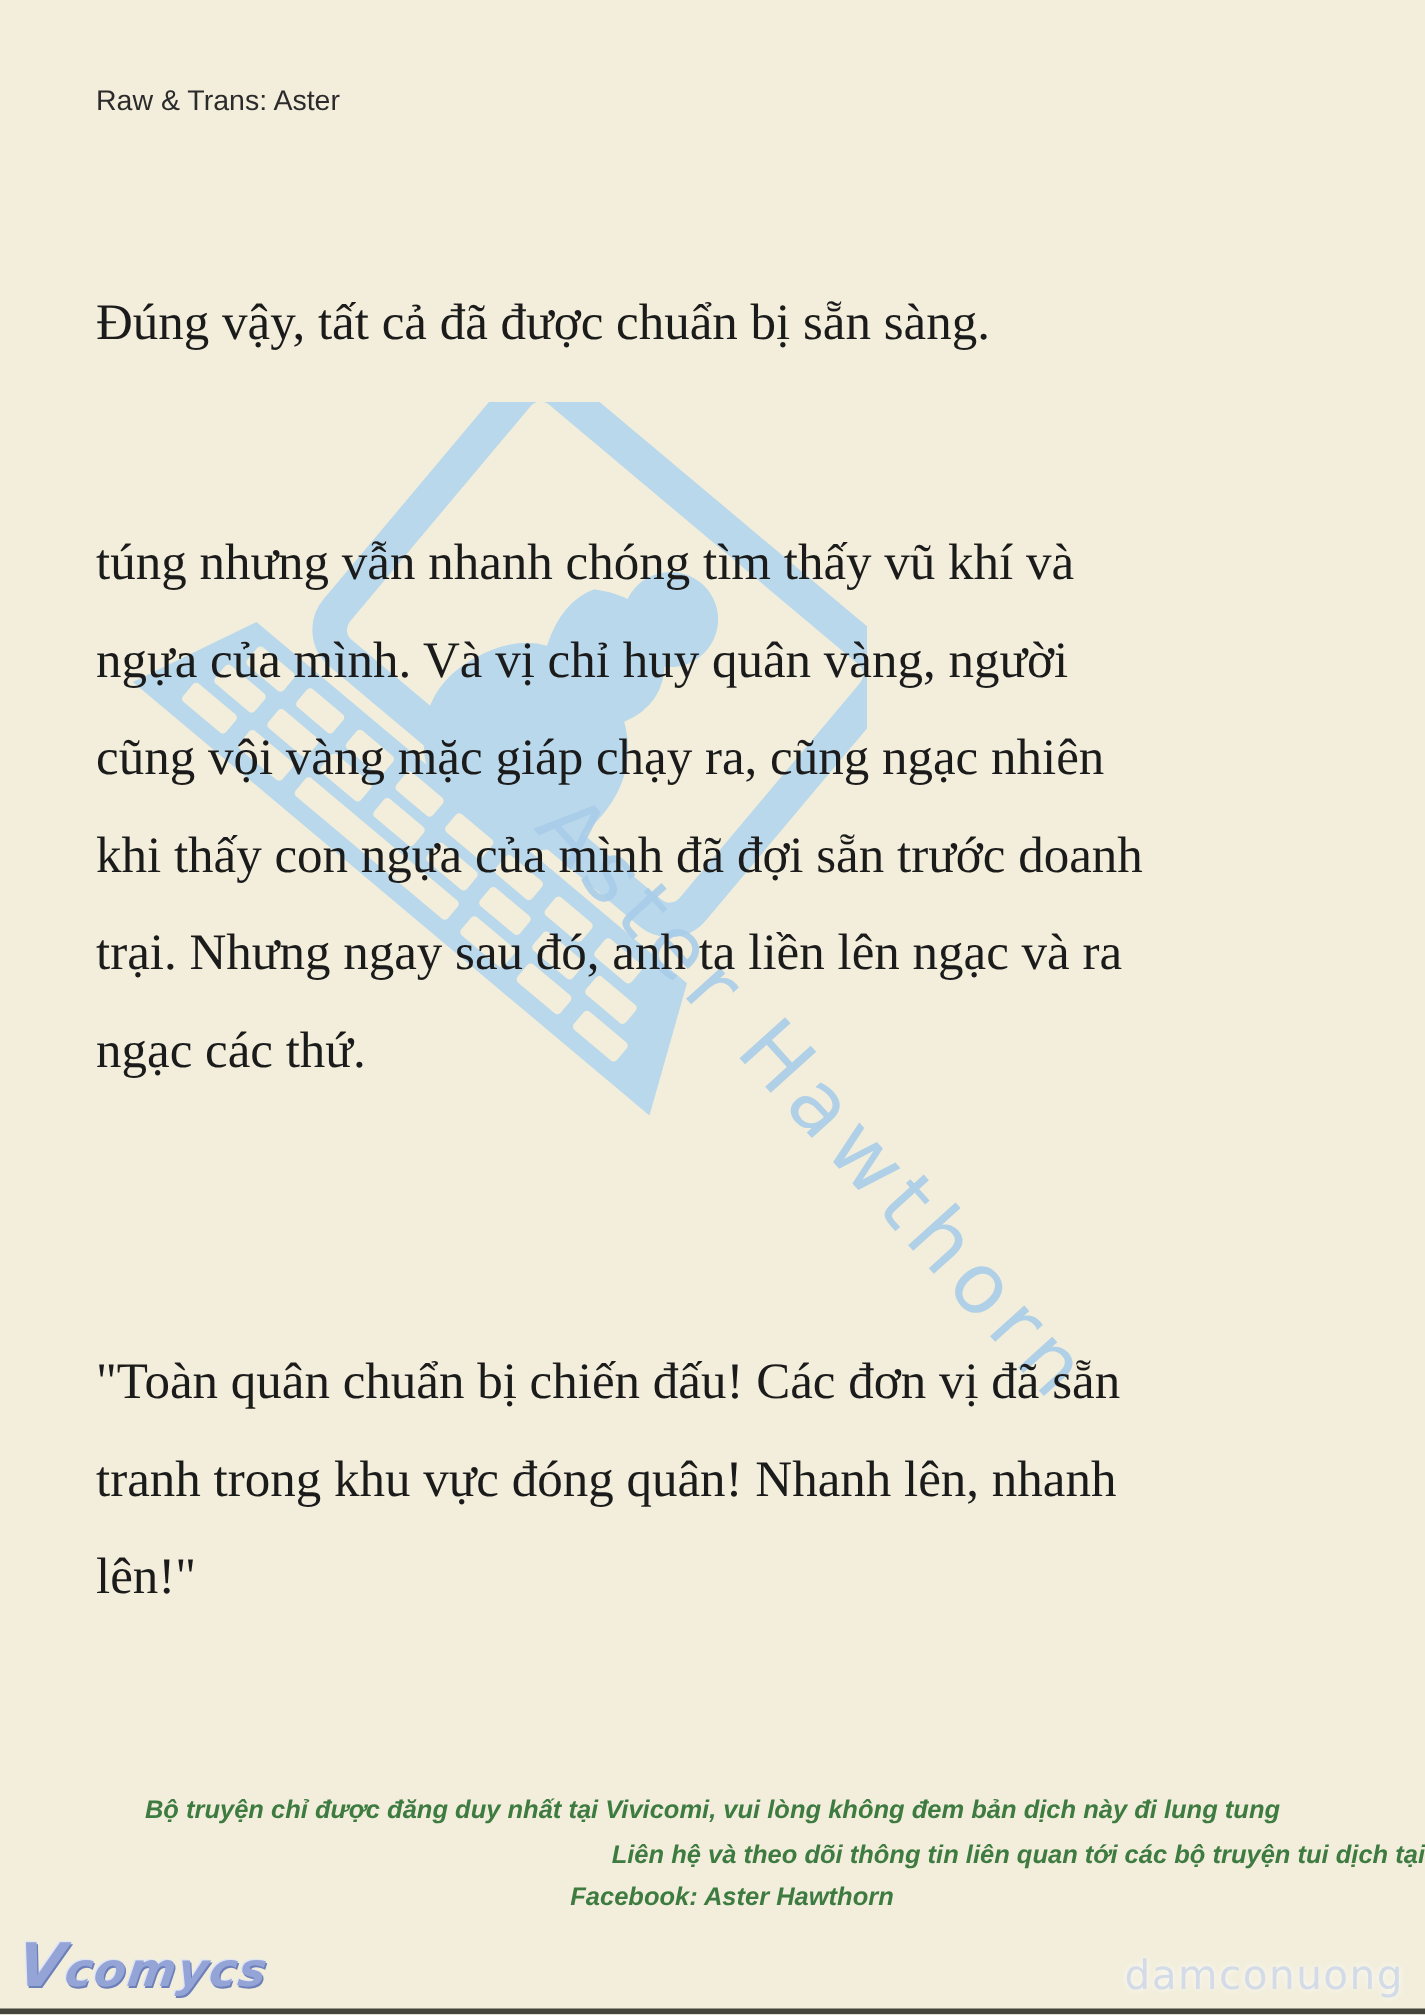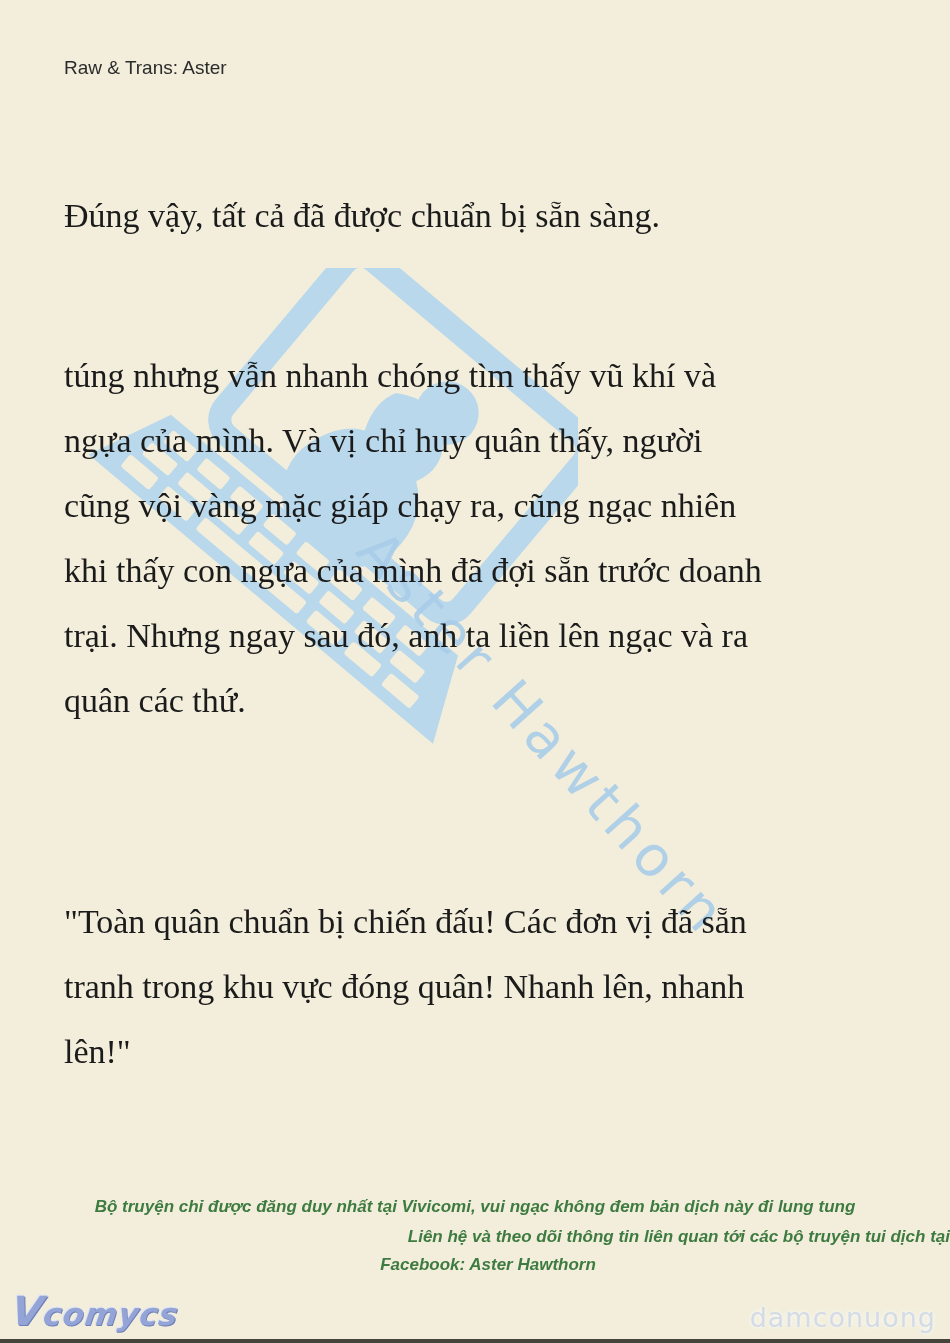--- a/index.html
+++ b/index.html
@@ -104,34 +104,34 @@
   <div class="txt-layer">
 
     <div class="credit">Raw &amp; Trans: Aster</div>
 
     <div class="para p1">
       <div class="line">Đúng vậy, tất cả đã được chuẩn bị sẵn sàng.</div>
     </div>
 
     <div class="para p2">
       <div class="line">túng nhưng vẫn nhanh chóng tìm thấy vũ khí và</div>
-      <div class="line">ngựa của mình. Và vị chỉ huy quân thấy, người</div>
+      <div class="line">ngựa của mình. Và vị chỉ huy quân vàng, người</div>
       <div class="line">cũng vội vàng mặc giáp chạy ra, cũng ngạc nhiên</div>
       <div class="line">khi thấy con ngựa của mình đã đợi sẵn trước doanh</div>
       <div class="line">trại. Nhưng ngay sau đó, anh ta liền lên ngạc và ra</div>
-      <div class="line">quân các thứ.</div>
+      <div class="line">ngạc các thứ.</div>
     </div>
 
     <div class="para p3">
       <div class="line">"Toàn quân chuẩn bị chiến đấu! Các đơn vị đã sẵn</div>
       <div class="line">tranh trong khu vực đóng quân! Nhanh lên, nhanh</div>
       <div class="line">lên!"</div>
     </div>
 
-    <div class="footer-note fn1">Bộ truyện chỉ được đăng duy nhất tại Vivicomi, vui ngạc không đem bản dịch này đi lung tung</div>
+    <div class="footer-note fn1">Bộ truyện chỉ được đăng duy nhất tại Vivicomi, vui lòng không đem bản dịch này đi lung tung</div>
     <div class="footer-note fn2">Liên hệ và theo dõi thông tin liên quan tới các bộ truyện tui dịch tại</div>
     <div class="footer-note fn3">Facebook: Aster Hawthorn</div>
   </div>
 
   <div class="vcomycs">Vcomycs</div>
   <div class="damconuong">damconuong</div>
 
   <div class="bottom-edge"></div>
 </div>
 

